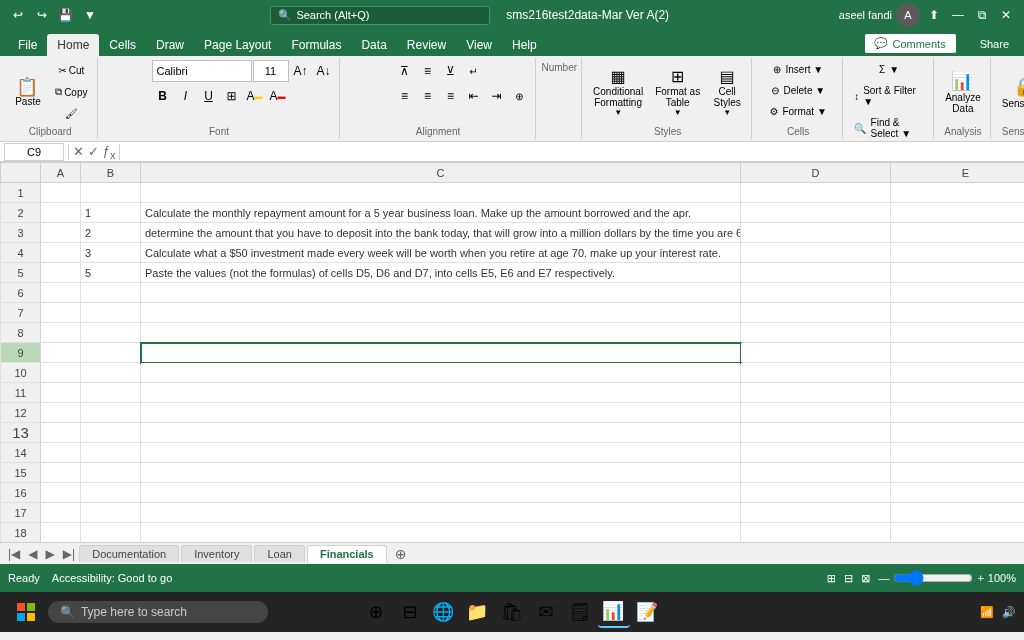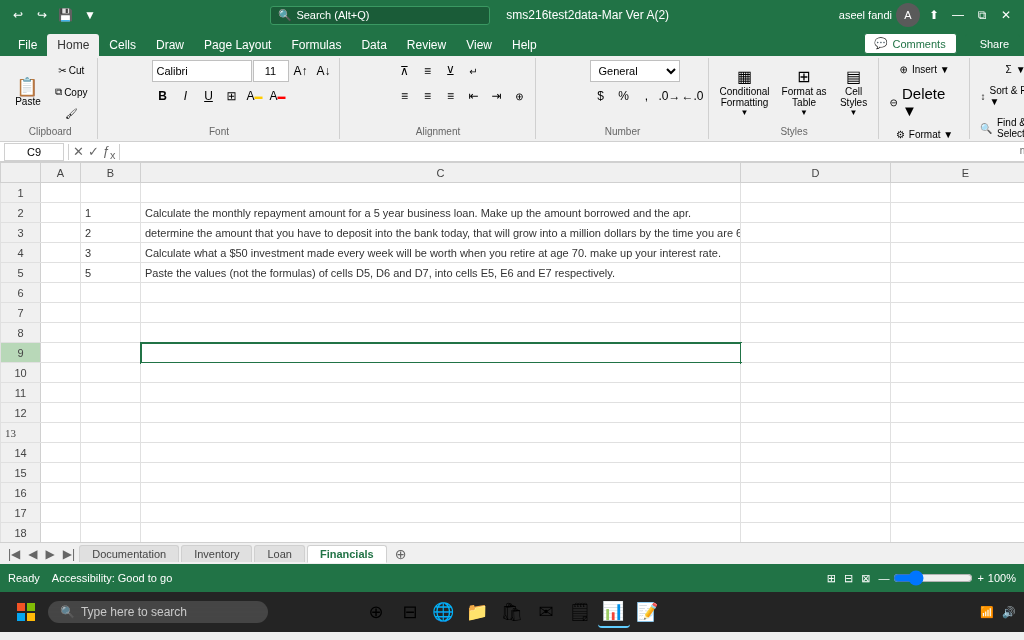--- a/index.html
+++ b/index.html
@@ -383,37 +383,20 @@
         <button class="small-btn">≡</button>
         <button class="small-btn">⇤</button>
         <button class="small-btn">⇥</button>
         <button class="small-btn" style="font-size:10px;">⊕</button>
       </div>
     </div>
     <div class="ribbon-group-label">Alignment</div>
   </div>
 
   <div class="ribbon-group">
-    <div class="ribbon-group-content" style="flex-direction:column;align-items:flex-start;gap:3px;">
-      <div class="ribbon-row">
-        <select class="format-dropdown">
-          <option>General</option>
-          <option>Number</option>
-          <option>Currency</option>
-          <option>Percentage</option>
-        </select>
-      </div>
-      <div class="ribbon-row">
-        <button class="small-btn">$</button>
-        <button class="small-btn">%</button>
-        <button class="small-btn">,</button>
-        <button class="small-btn">.0→</button>
-        <button class="small-btn">←.0</button>
-      </div>
-    </div>
     <div class="ribbon-group-label">Number</div>
   </div>
 
   <div class="ribbon-group">
     <div class="ribbon-group-content">
       <div class="ribbon-btn ribbon-btn-large" style="font-size:10px;text-align:center;">
         <span style="font-size:16px;">▦</span>
         <span>Conditional</span>
         <span>Formatting</span>
         <span style="font-size:8px;">▼</span>
@@ -435,21 +418,21 @@
   </div>
 
   <div class="ribbon-group">
     <div class="ribbon-group-content" style="flex-direction:column;align-items:flex-start;gap:2px;">
       <div class="ribbon-btn" style="flex-direction:row;gap:4px;width:80px;">
         <span>⊕</span>
         <span style="font-size:10px;">Insert ▼</span>
       </div>
       <div class="ribbon-btn" style="flex-direction:row;gap:4px;width:80px;">
         <span>⊖</span>
-        <span style="font-size:15px;">Delete ▼</span>
+        <span style="font-size:10px;">Delete ▼</span>
       </div>
       <div class="ribbon-btn" style="flex-direction:row;gap:4px;width:80px;">
         <span>⚙</span>
         <span style="font-size:10px;">Format ▼</span>
       </div>
     </div>
     <div class="ribbon-group-label">Cells</div>
   </div>
 
   <div class="ribbon-group">
@@ -609,21 +592,21 @@
             </tr>
             <tr>
               <td style="background: rgb(240, 240, 240); text-align: center; border-right: 1px solid rgb(208, 208, 208); color: rgb(68, 68, 68); font-size: 11px; cursor: pointer;">12</td>
               <td></td>
               <td></td>
               <td></td>
               <td></td>
               <td></td>
             </tr>
             <tr>
-              <td style="background: rgb(240, 240, 240); text-align: left; border-right: 1px solid rgb(208, 208, 208); color: rgb(68, 68, 68); font-size: 11px; cursor: pointer; font-family: Liberation Serif, serif;">13</td>
+              <td style="background: rgb(240, 240, 240); text-align: center; border-right: 1px solid rgb(208, 208, 208); color: rgb(68, 68, 68); font-size: 15px; cursor: pointer;">13</td>
               <td></td>
               <td></td>
               <td></td>
               <td></td>
               <td></td>
             </tr>
             <tr>
               <td style="background: rgb(240, 240, 240); text-align: center; border-right: 1px solid rgb(208, 208, 208); color: rgb(68, 68, 68); font-size: 11px; cursor: pointer;">14</td>
               <td></td>
               <td></td>

